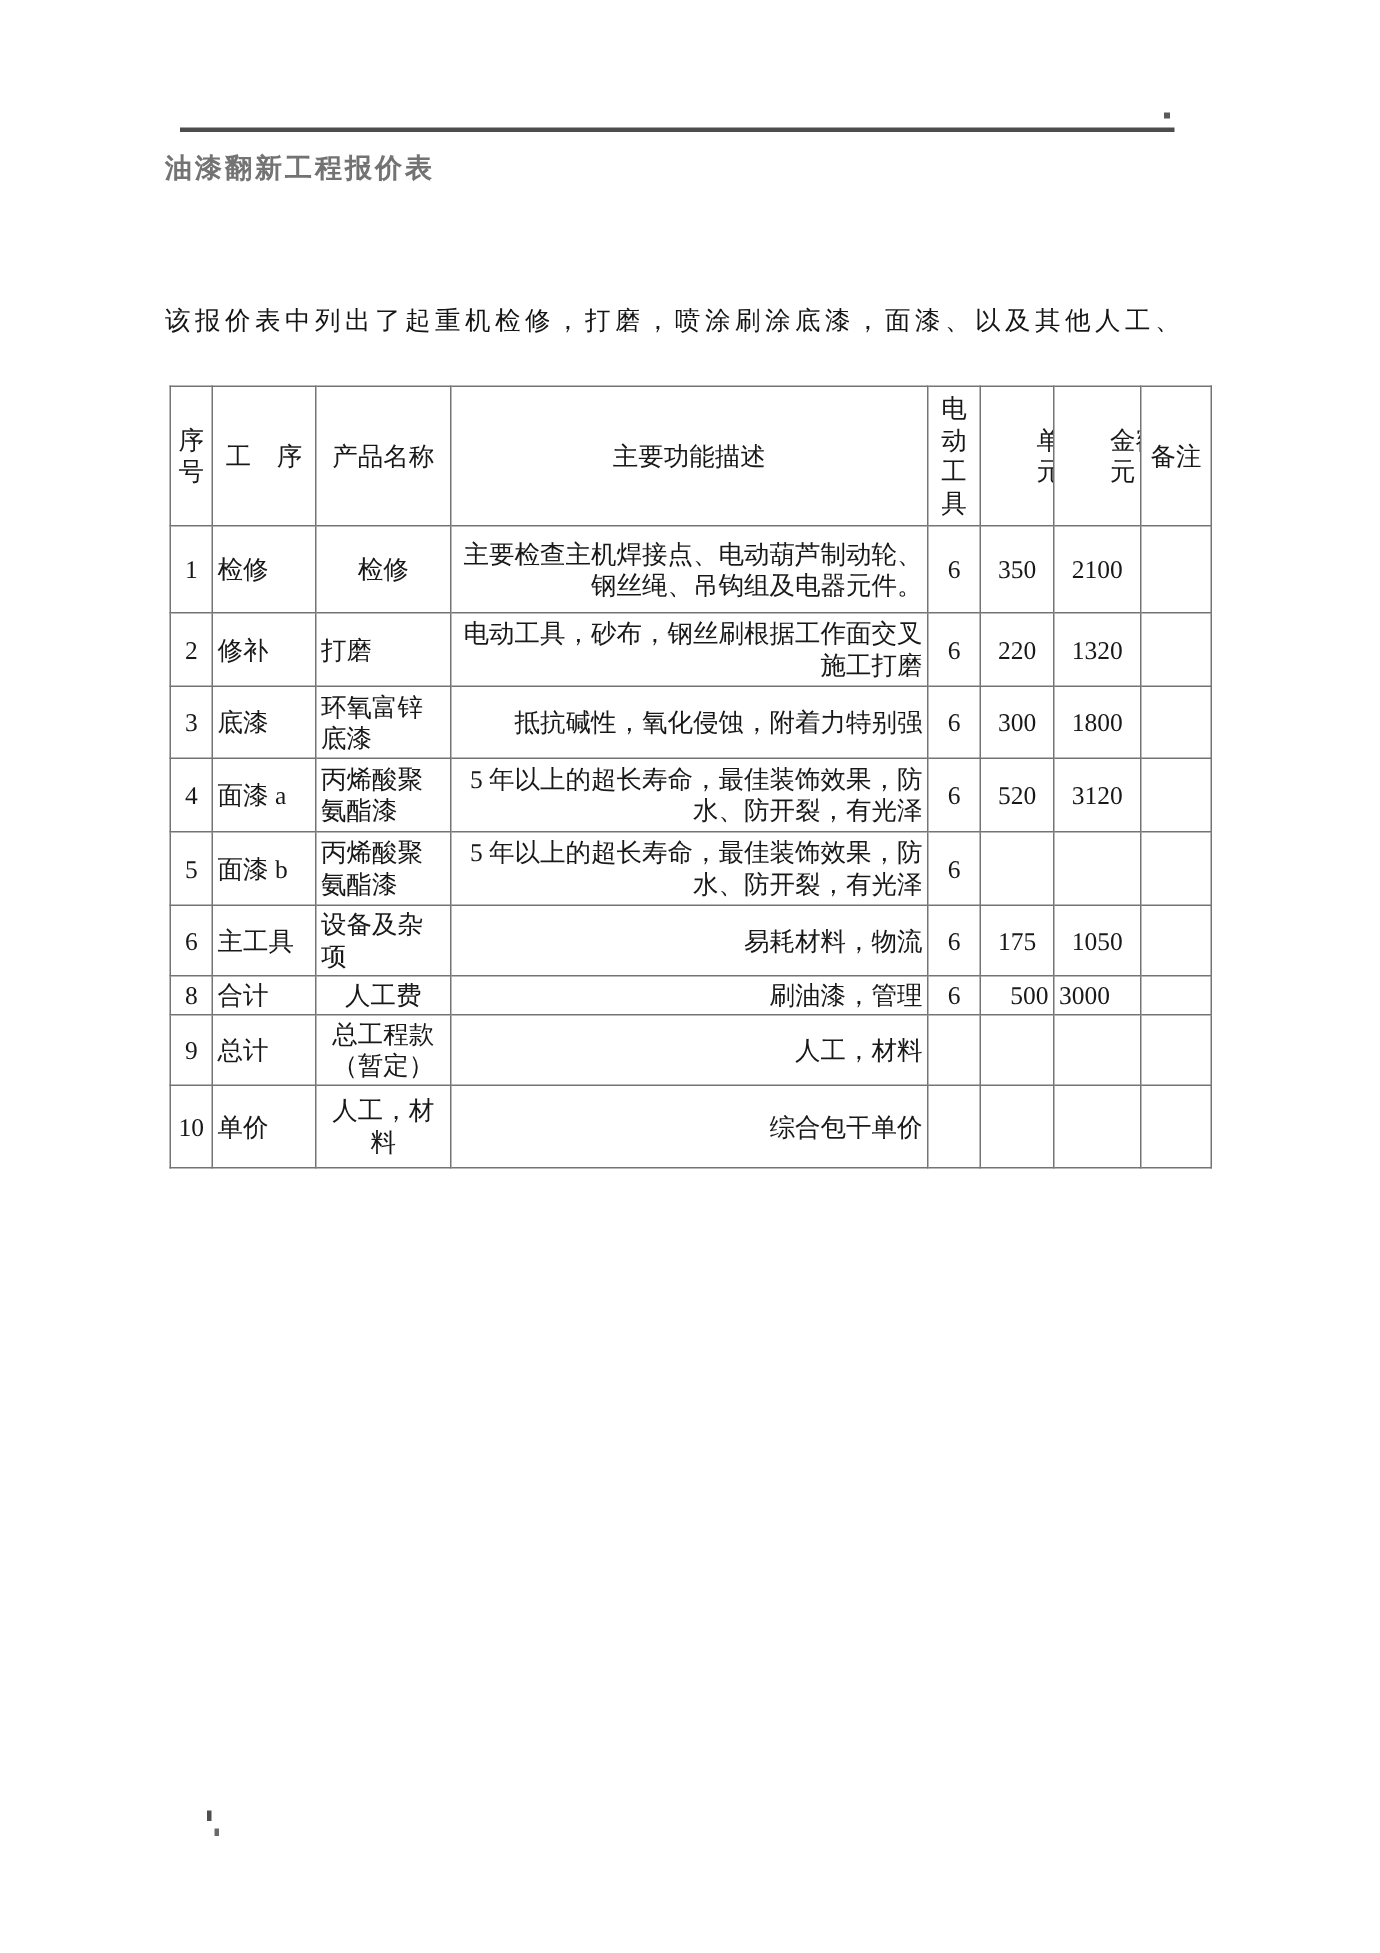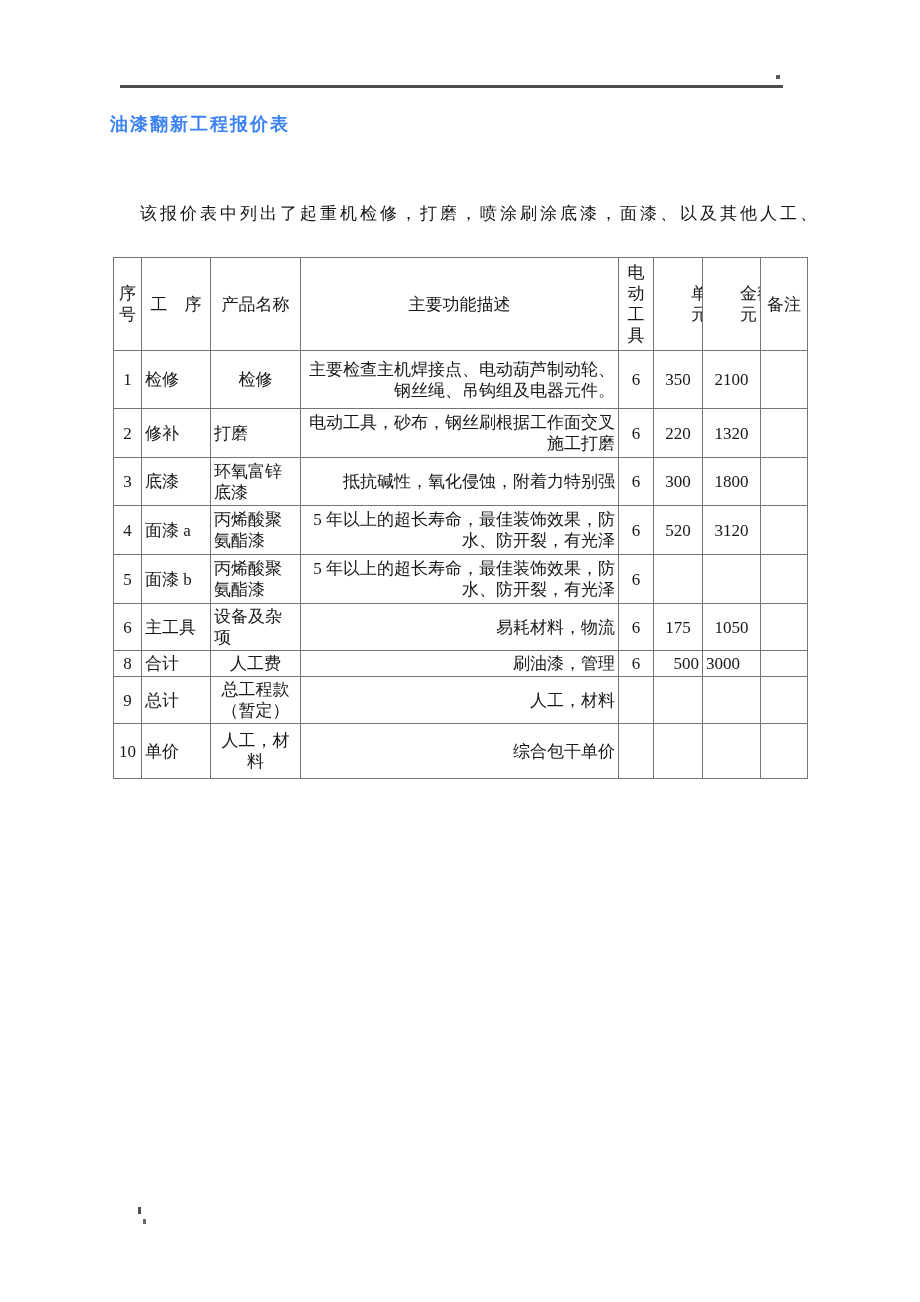--- a/index.html
+++ b/index.html
@@ -16,29 +16,29 @@
   .top-rule {
     position: absolute; left: 120px; top: 85px;
     width: 663px; height: 3px; background: #4d4d4d;
   }
   .top-dot {
     position: absolute; left: 776px; top: 75px;
     width: 4px; height: 4px; background: #5a5a5a;
   }
 
   .doc-title {
-    position: absolute; left: 110px; top: 112px;
+    position: absolute; left: 110px; top: 100px;
     font-size: 18px; font-weight: bold; letter-spacing: 2px;
-    color: #3b82f6;
+    color: #737373;
   }
 
   .intro {
     position: absolute; left: 110px; top: 201px;
     width: 710px; font-size: 17px; line-height: 26px;
-    letter-spacing: 3px; color: #151515; text-align: right;
+    letter-spacing: 3px; color: #151515;
   }
 
   table.quote {
     position: absolute; left: 113px; top: 257px;
     width: 694px; border-collapse: collapse; table-layout: fixed;
     font-size: 17px; line-height: 21px; color: #181818;
   }
   table.quote th, table.quote td {
     border: 1px solid #747474;
     vertical-align: middle;

